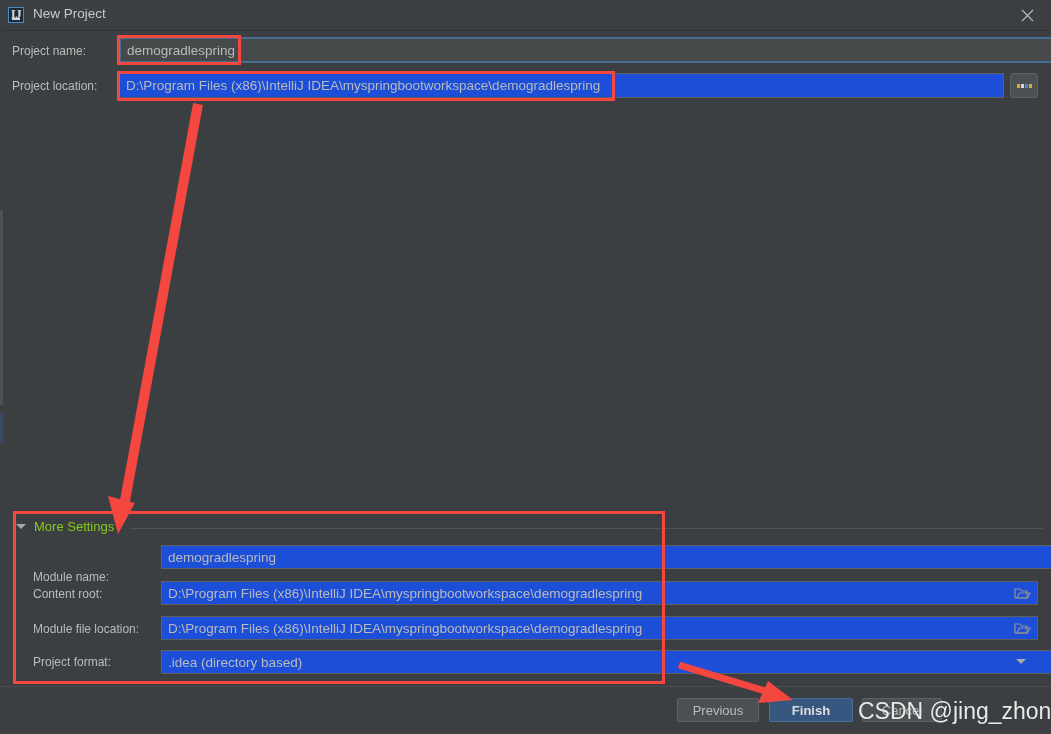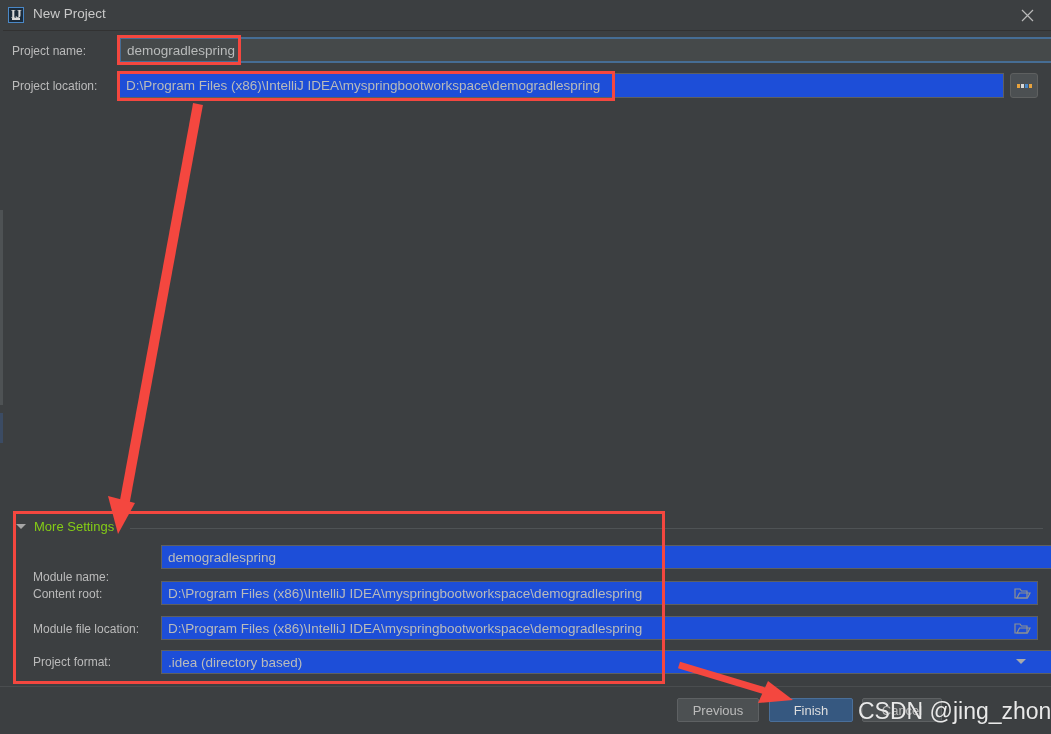--- a/index.html
+++ b/index.html
@@ -220,21 +220,21 @@
     align-items: center;
     justify-content: center;
     cursor: pointer;
   }
   #previous-button { left: 677px; top: 698px; width: 82px; }
   #finish-button {
     left: 769px; top: 698px; width: 84px;
     background: #365880;
     border: 1px solid #4a6f99;
     color: #dedede;
-    font-weight: normal;
+    font-weight: bold;
   }
   #cancel-button { left: 862px; top: 698px; width: 80px; }
   #help-button   { left: 951px; top: 736px; width: 90px; }
 
   
   .ann-box {
     position: absolute;
     box-sizing: border-box;
     border: 3px solid #f4473f;
     pointer-events: none;

